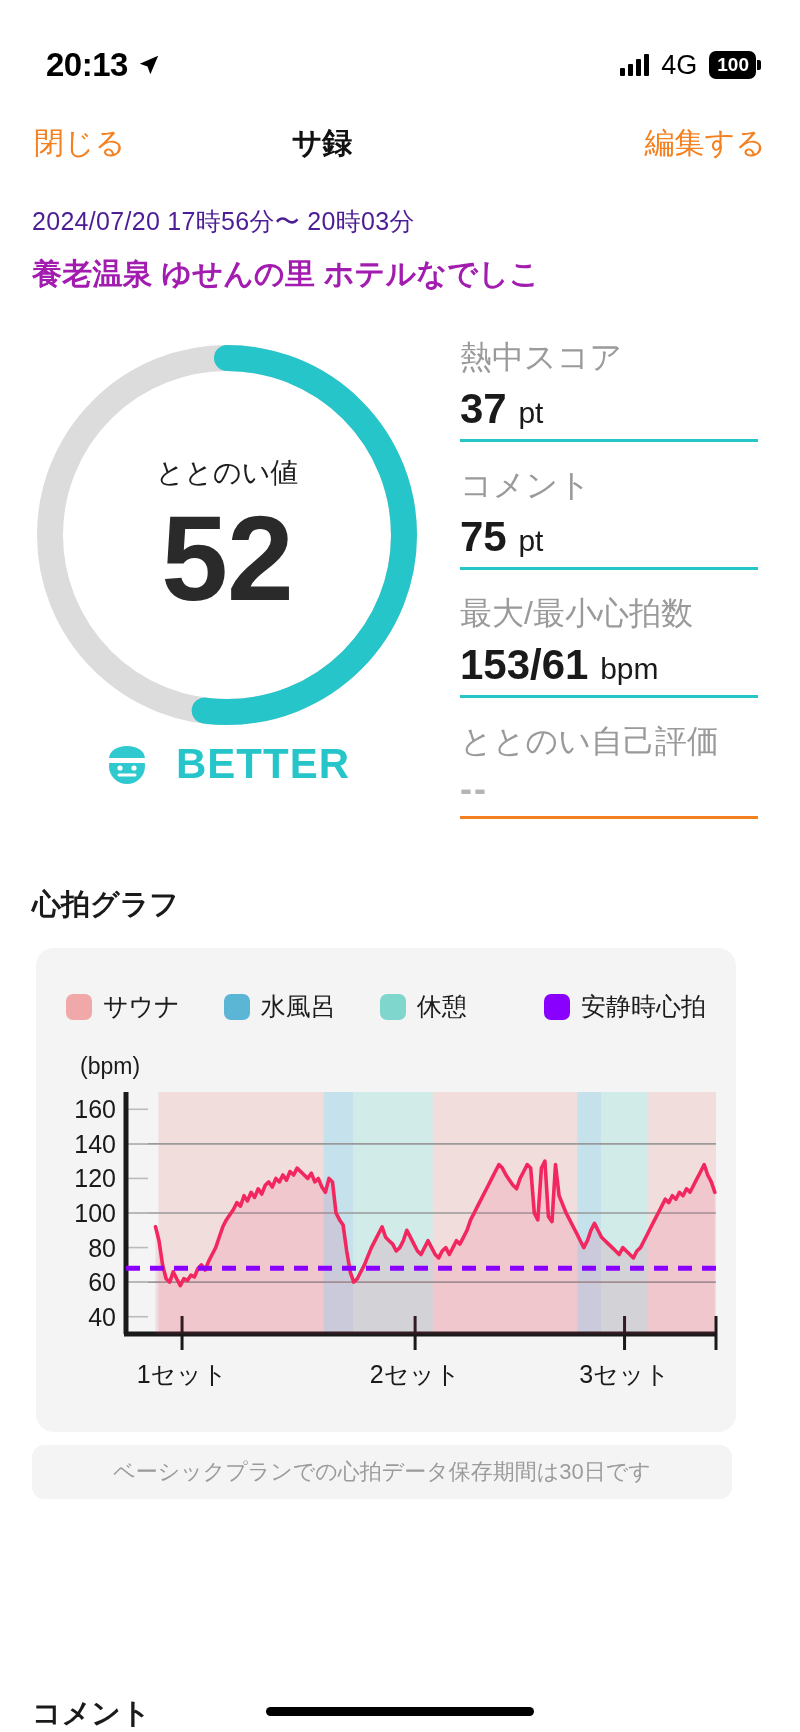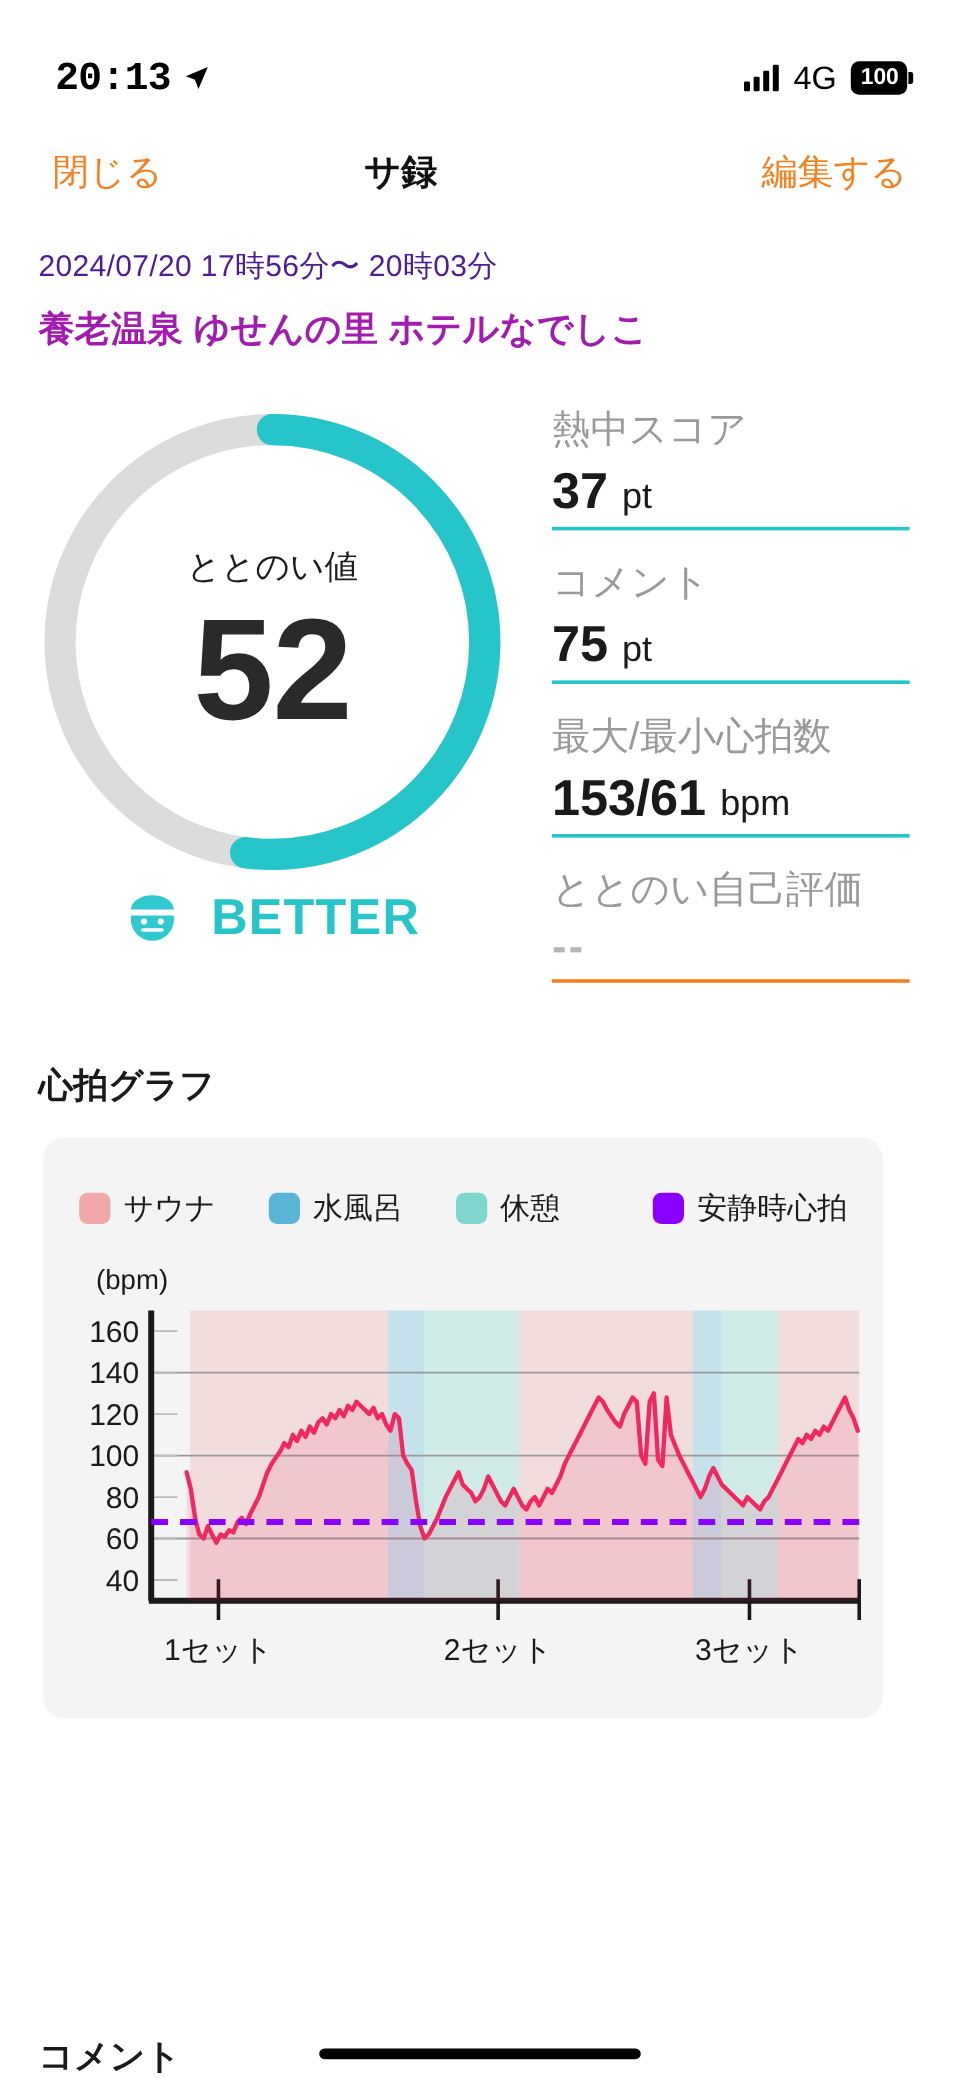--- a/index.html
+++ b/index.html
@@ -11,21 +11,21 @@
   }
   .phone { position: relative; width: 800px; height: 1732px; background: #fff; }
 
   
   .statusbar {
     position: absolute; top: 0; left: 0; width: 800px; height: 100px;
     display: flex; align-items: center; justify-content: space-between;
     padding: 30px 44px 0 46px;
   }
   .sb-left { display: flex; align-items: center; gap: 10px; }
-  .sb-time { font-size: 33px; font-weight: 600; color: #000; letter-spacing: -0.5px; font-family: Liberation Mono, monospace; }
+  .sb-time { font-size: 33px; font-weight: 600; color: #000; letter-spacing: -0.5px; }
   .loc-arrow { width: 22px; height: 22px; }
   .sb-right { display: flex; align-items: center; gap: 12px; }
   .signal { display: flex; align-items: flex-end; gap: 3px; height: 22px; }
   .signal i { width: 5px; background: #000; border-radius: 1px; display: block; }
   .signal i:nth-child(1) { height: 8px; }
   .signal i:nth-child(2) { height: 12px; }
   .signal i:nth-child(3) { height: 17px; }
   .signal i:nth-child(4) { height: 22px; }
   .net { font-size: 27px; font-weight: 500; color: #000; }
   .battery {
@@ -36,25 +36,25 @@
   .battery::after {
     content: ""; position: absolute; right: -5px; top: 50%;
     transform: translateY(-50%);
     width: 4px; height: 10px; background: #000; border-radius: 0 2px 2px 0;
   }
 
   
   .navbar {
     position: absolute; top: 104px; left: 0; width: 800px; height: 78px;
     display: flex; align-items: center; justify-content: space-between;
-    padding: 0 44px;
+    padding: 0 34px;
   }
   .nav-btn { font-size: 30px; color: #f4801f; font-weight: 400; }
   .nav-title { font-size: 30px; color: #111; font-weight: 700;
-    position: absolute; left: 16px; width: 636px; text-align: center; }
+    position: absolute; left: 4px; width: 636px; text-align: center; }
 
   
   .datetime {
     position: absolute; top: 205px; left: 32px;
     font-size: 25px; color: #4c1d95; letter-spacing: 0.3px;
   }
   .venue {
     position: absolute; top: 254px; left: 32px;
     font-size: 30px; color: #a21caf; font-weight: 700; letter-spacing: 0.2px;
   }
@@ -272,15 +272,16 @@
           <line x1="76" y1="180.31428571428572" x2="666" y2="180.31428571428572" stroke="#8a00ff" stroke-width="5" stroke-dasharray="14 10"></line>
         </svg>
     </div>
     <div class="xlabels">
         <div class="xlabel" style="left: 146.05px;">1セット</div>
         <div class="xlabel" style="left: 379.1px;">2セット</div>
         <div class="xlabel" style="left: 588.55px;">3セット</div>
       </div>
   </div>
 
+  <div class="footnote">ベーシックプランでの心拍データ保存期間は30日です</div>
   <div class="comment-title">コメント</div>
   <div class="home-indicator"></div>
 </div>
 
 </body></html>

